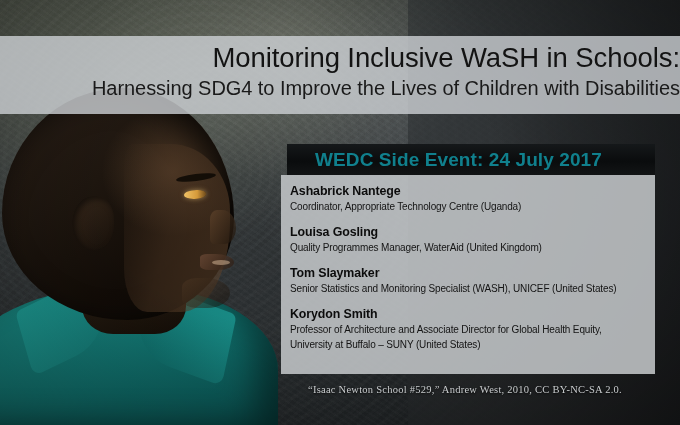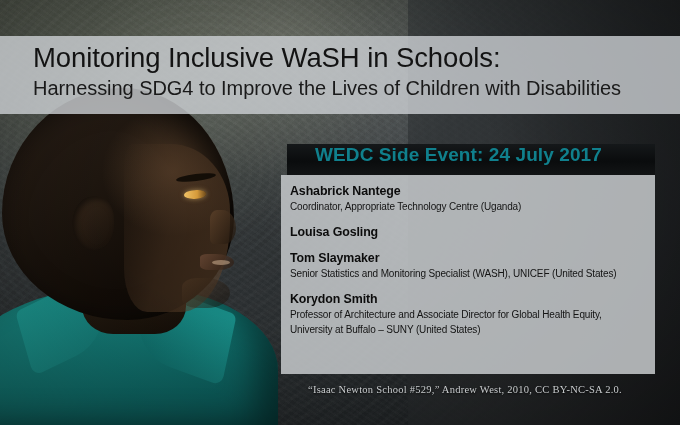--- a/index.html
+++ b/index.html
@@ -190,20 +190,21 @@
   
   .title-banner {
     position: absolute;
     left: 0;
     top: 36px;
     width: 680px;
     height: 78px;
     background: rgba(205,209,212,0.80);
     box-sizing: border-box;
     padding: 5px 0 0 33px;
+    text-align: right;
   }
   .title-main {
     font-size: 27.5px;
     line-height: 34px;
     color: #131313;
     letter-spacing: -0.1px;
     white-space: nowrap;
   }
   .title-sub {
     font-size: 20px;
@@ -223,20 +224,21 @@
   }
   .panel-header {
     position: relative;
     left: 6px;
     width: 368px;
     height: 31px;
     background: linear-gradient(180deg, #15181a 0%, #0a0c0d 55%, #121415 100%);
     box-sizing: border-box;
     padding-left: 28px;
     display: flex;
+    align-items: center;
   }
   .panel-header-text {
     font-size: 19px;
     font-weight: bold;
     color: #10808d;
     letter-spacing: 0.1px;
     white-space: nowrap;
   }
   .panel-body {
     position: relative;
@@ -317,20 +319,21 @@
     </div>
     <div class="panel-body">
 
       <div class="speaker">
         <div class="speaker-name">Ashabrick Nantege</div>
         <div class="speaker-role">Coordinator, Appropriate Technology Centre (Uganda)</div>
       </div>
 
       <div class="speaker">
         <div class="speaker-name">Louisa Gosling</div>
+        <div class="speaker-role">Quality Programmes Manager, WaterAid (United Kingdom)</div>
       </div>
 
       <div class="speaker">
         <div class="speaker-name">Tom Slaymaker</div>
         <div class="speaker-role">Senior Statistics and Monitoring Specialist (WASH), UNICEF (United States)</div>
       </div>
 
       <div class="speaker">
         <div class="speaker-name">Korydon Smith</div>
         <div class="speaker-role">Professor of Architecture and Associate Director for Global Health Equity, University at Buffalo – SUNY (United States)</div>

